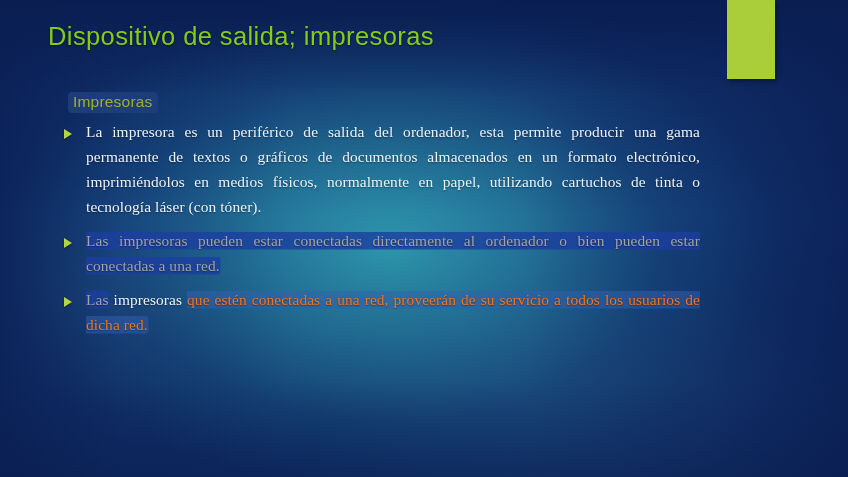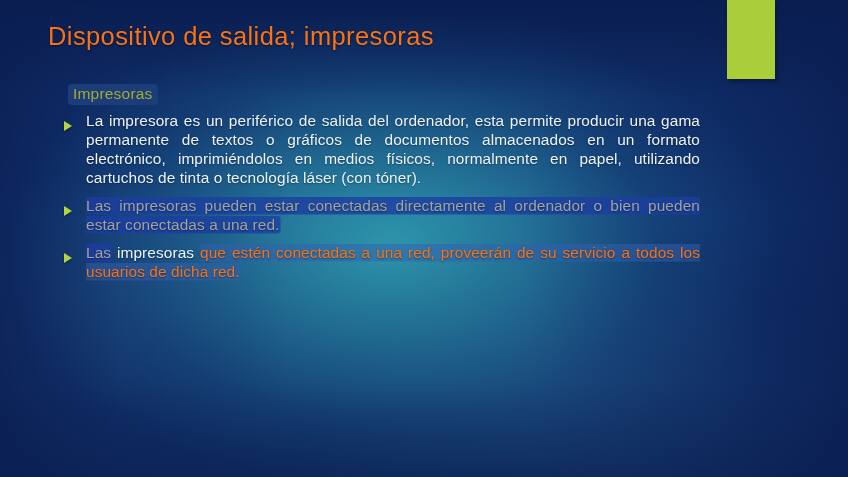--- a/index.html
+++ b/index.html
@@ -64,33 +64,33 @@
     height: 79px;
     background: #a9ce3a;
     box-shadow: 2px 3px 4px rgba(0,0,0,0.30);
   }
 
   
   #title {
     position: absolute;
     left: 48px;
     top: 22px;
-    color: #f97316;
+    color: #84cc16;
     font-size: 25.5px;
     font-weight: 300;
     letter-spacing: 0.4px;
     white-space: nowrap;
     text-shadow: 0 1px 2px rgba(0,0,0,0.45);
   }
 
   
   #body {
     position: absolute;
     left: 64px;
-    top: 84px;
+    top: 92px;
     width: 636px;
   }
 
   #subhead-wrap {
     margin: 0 0 6px 4px;
     line-height: 1;
   }
   #subhead {
     display: inline-block;
     color: #9fae30;
@@ -118,26 +118,27 @@
     width: 0; height: 0;
     border-left: 8px solid #b3d63f;
     border-top: 5.5px solid transparent;
     border-bottom: 5.5px solid transparent;
     filter: drop-shadow(0 1px 1px rgba(0,0,0,0.4));
   }
   .bullet-text {
     flex: 1 1 auto;
     color: #eef3f9;
     font-size: 15.4px;
-    line-height: 19px;
+    line-height: 25px;
     font-weight: 400;
     letter-spacing: 0.1px;
     text-align: justify;
     text-justify: inter-word;
     text-shadow: 0 1px 1.5px rgba(0,0,0,0.40);
+    font-family: Liberation Serif, serif;
   }
   .bullet-text.last-full { text-align-last: left; }
 
   
   .hl-strong {
     background: rgba(28,62,160,0.80);
     box-shadow: 0 0 0 0.5px rgba(28,62,160,0.80);
     border-radius: 2px;
     color: #a3a3a3;
   }

